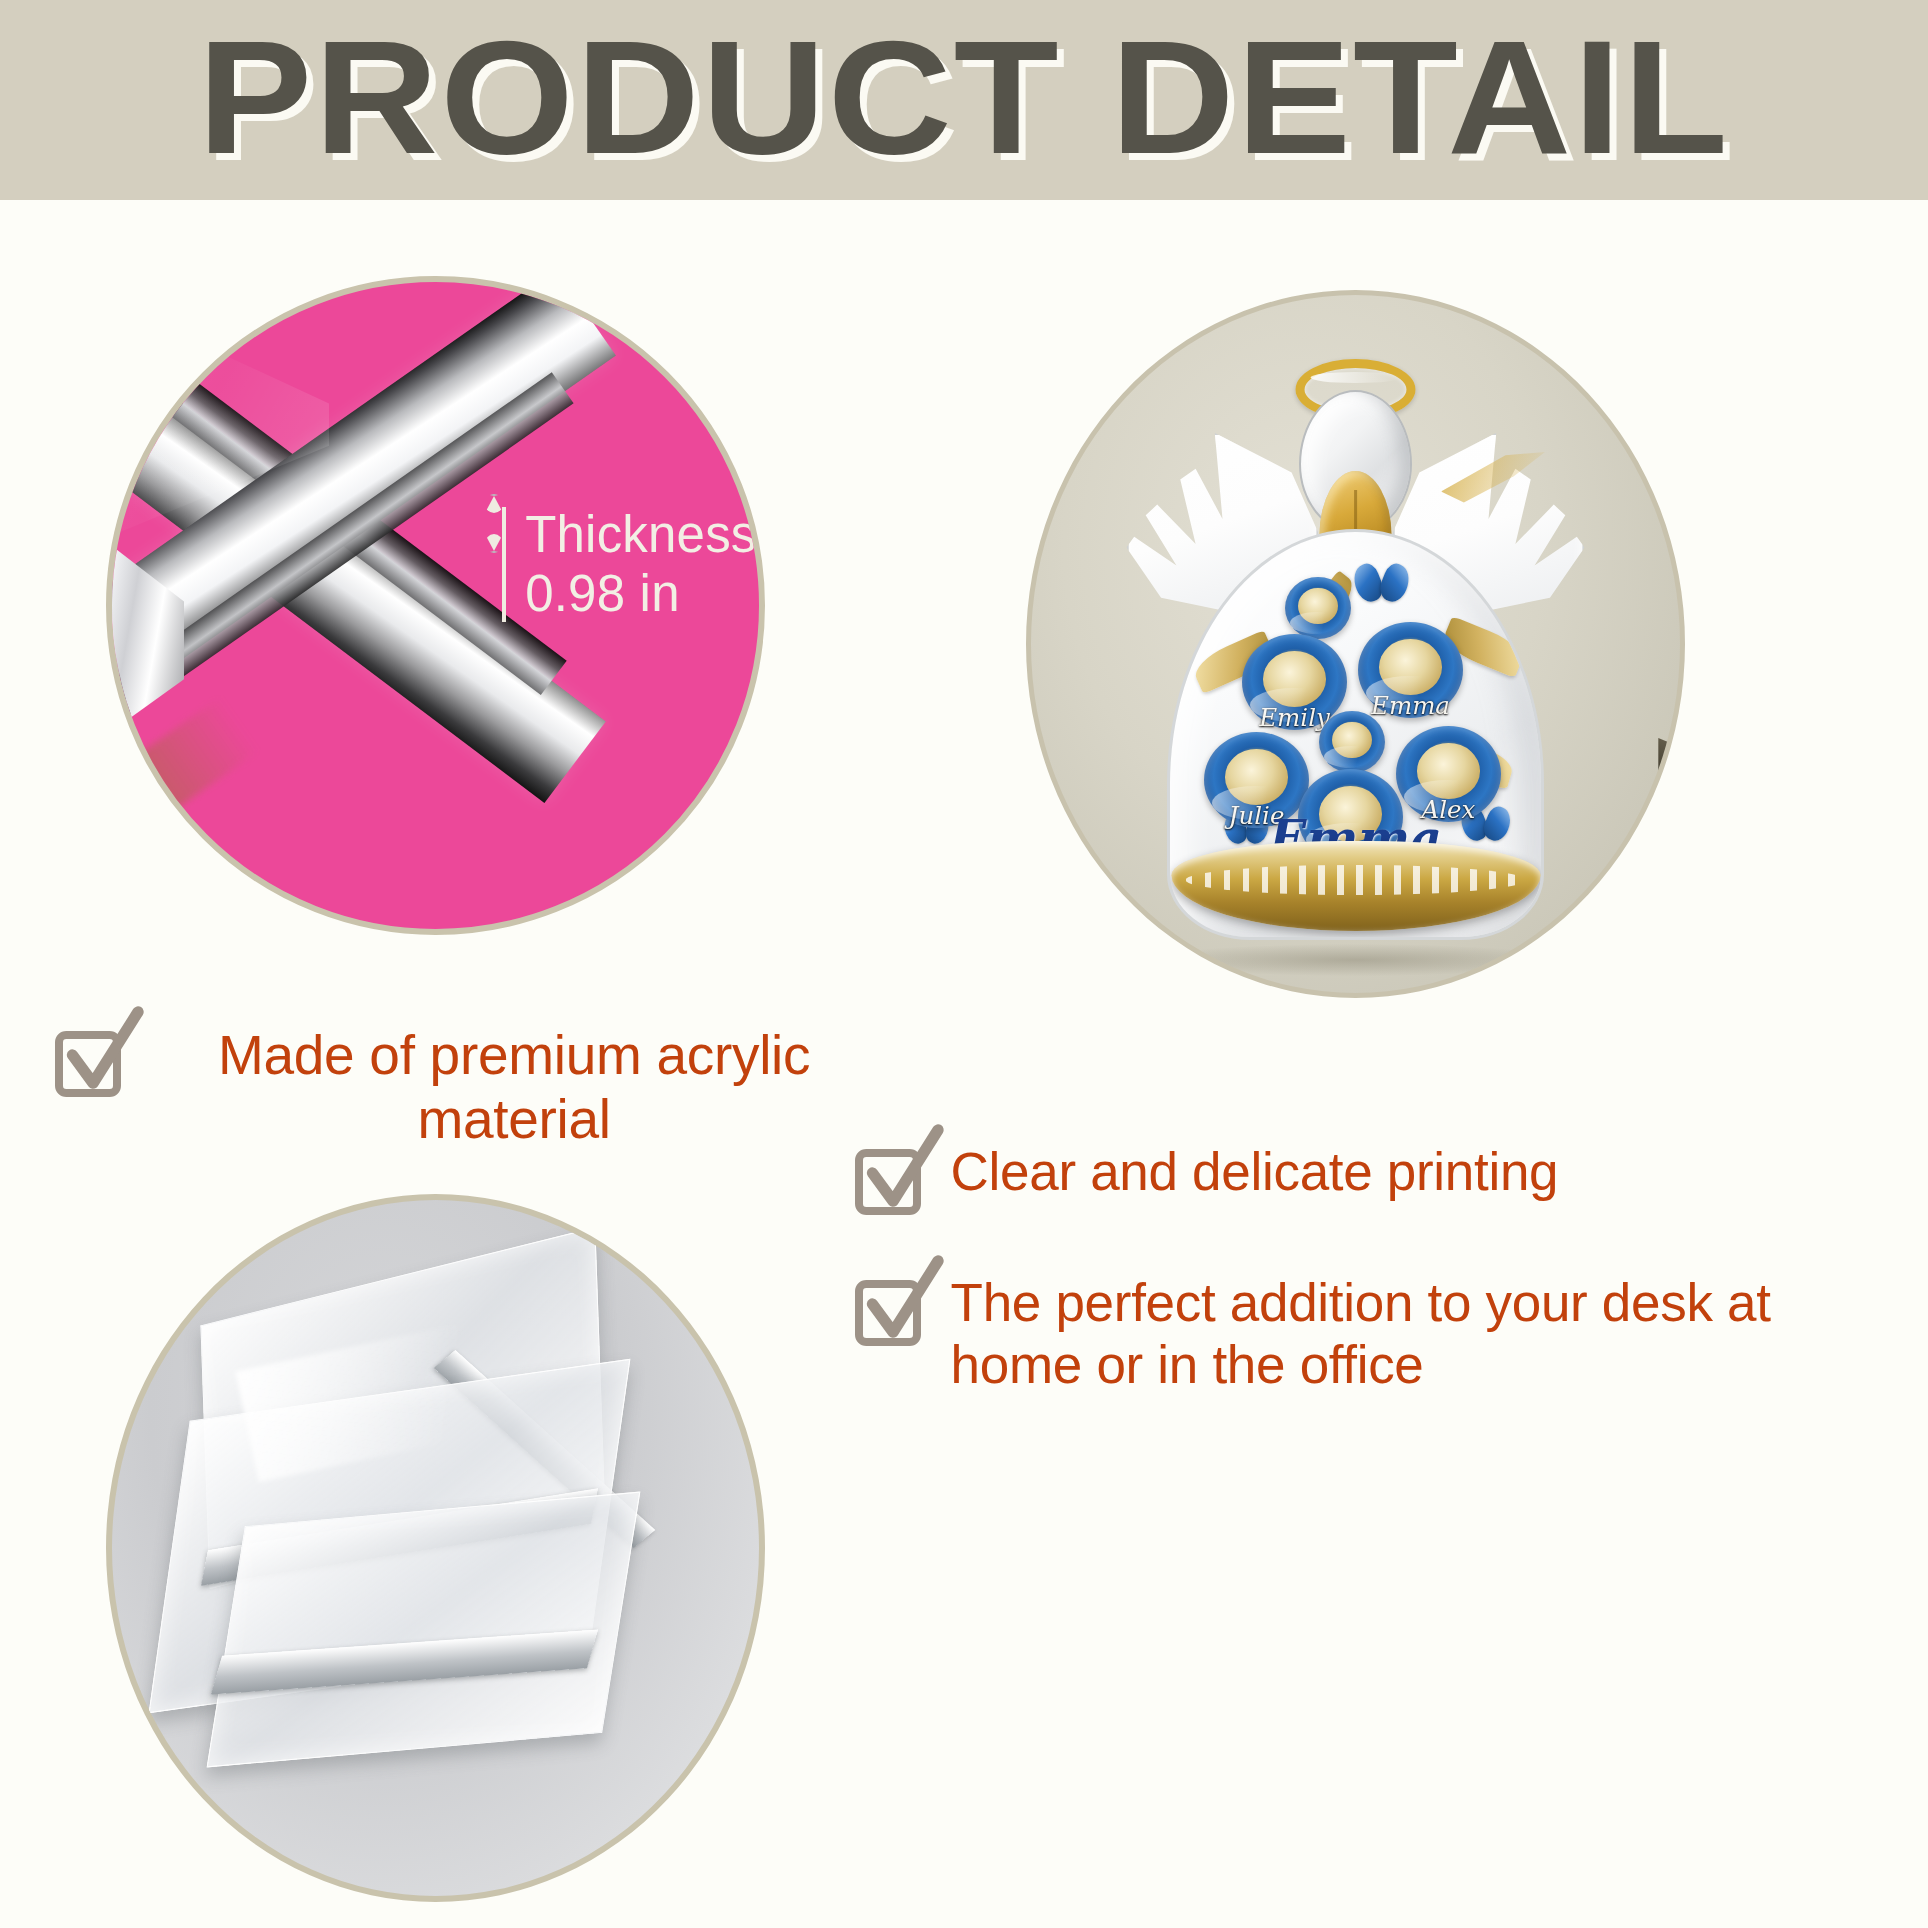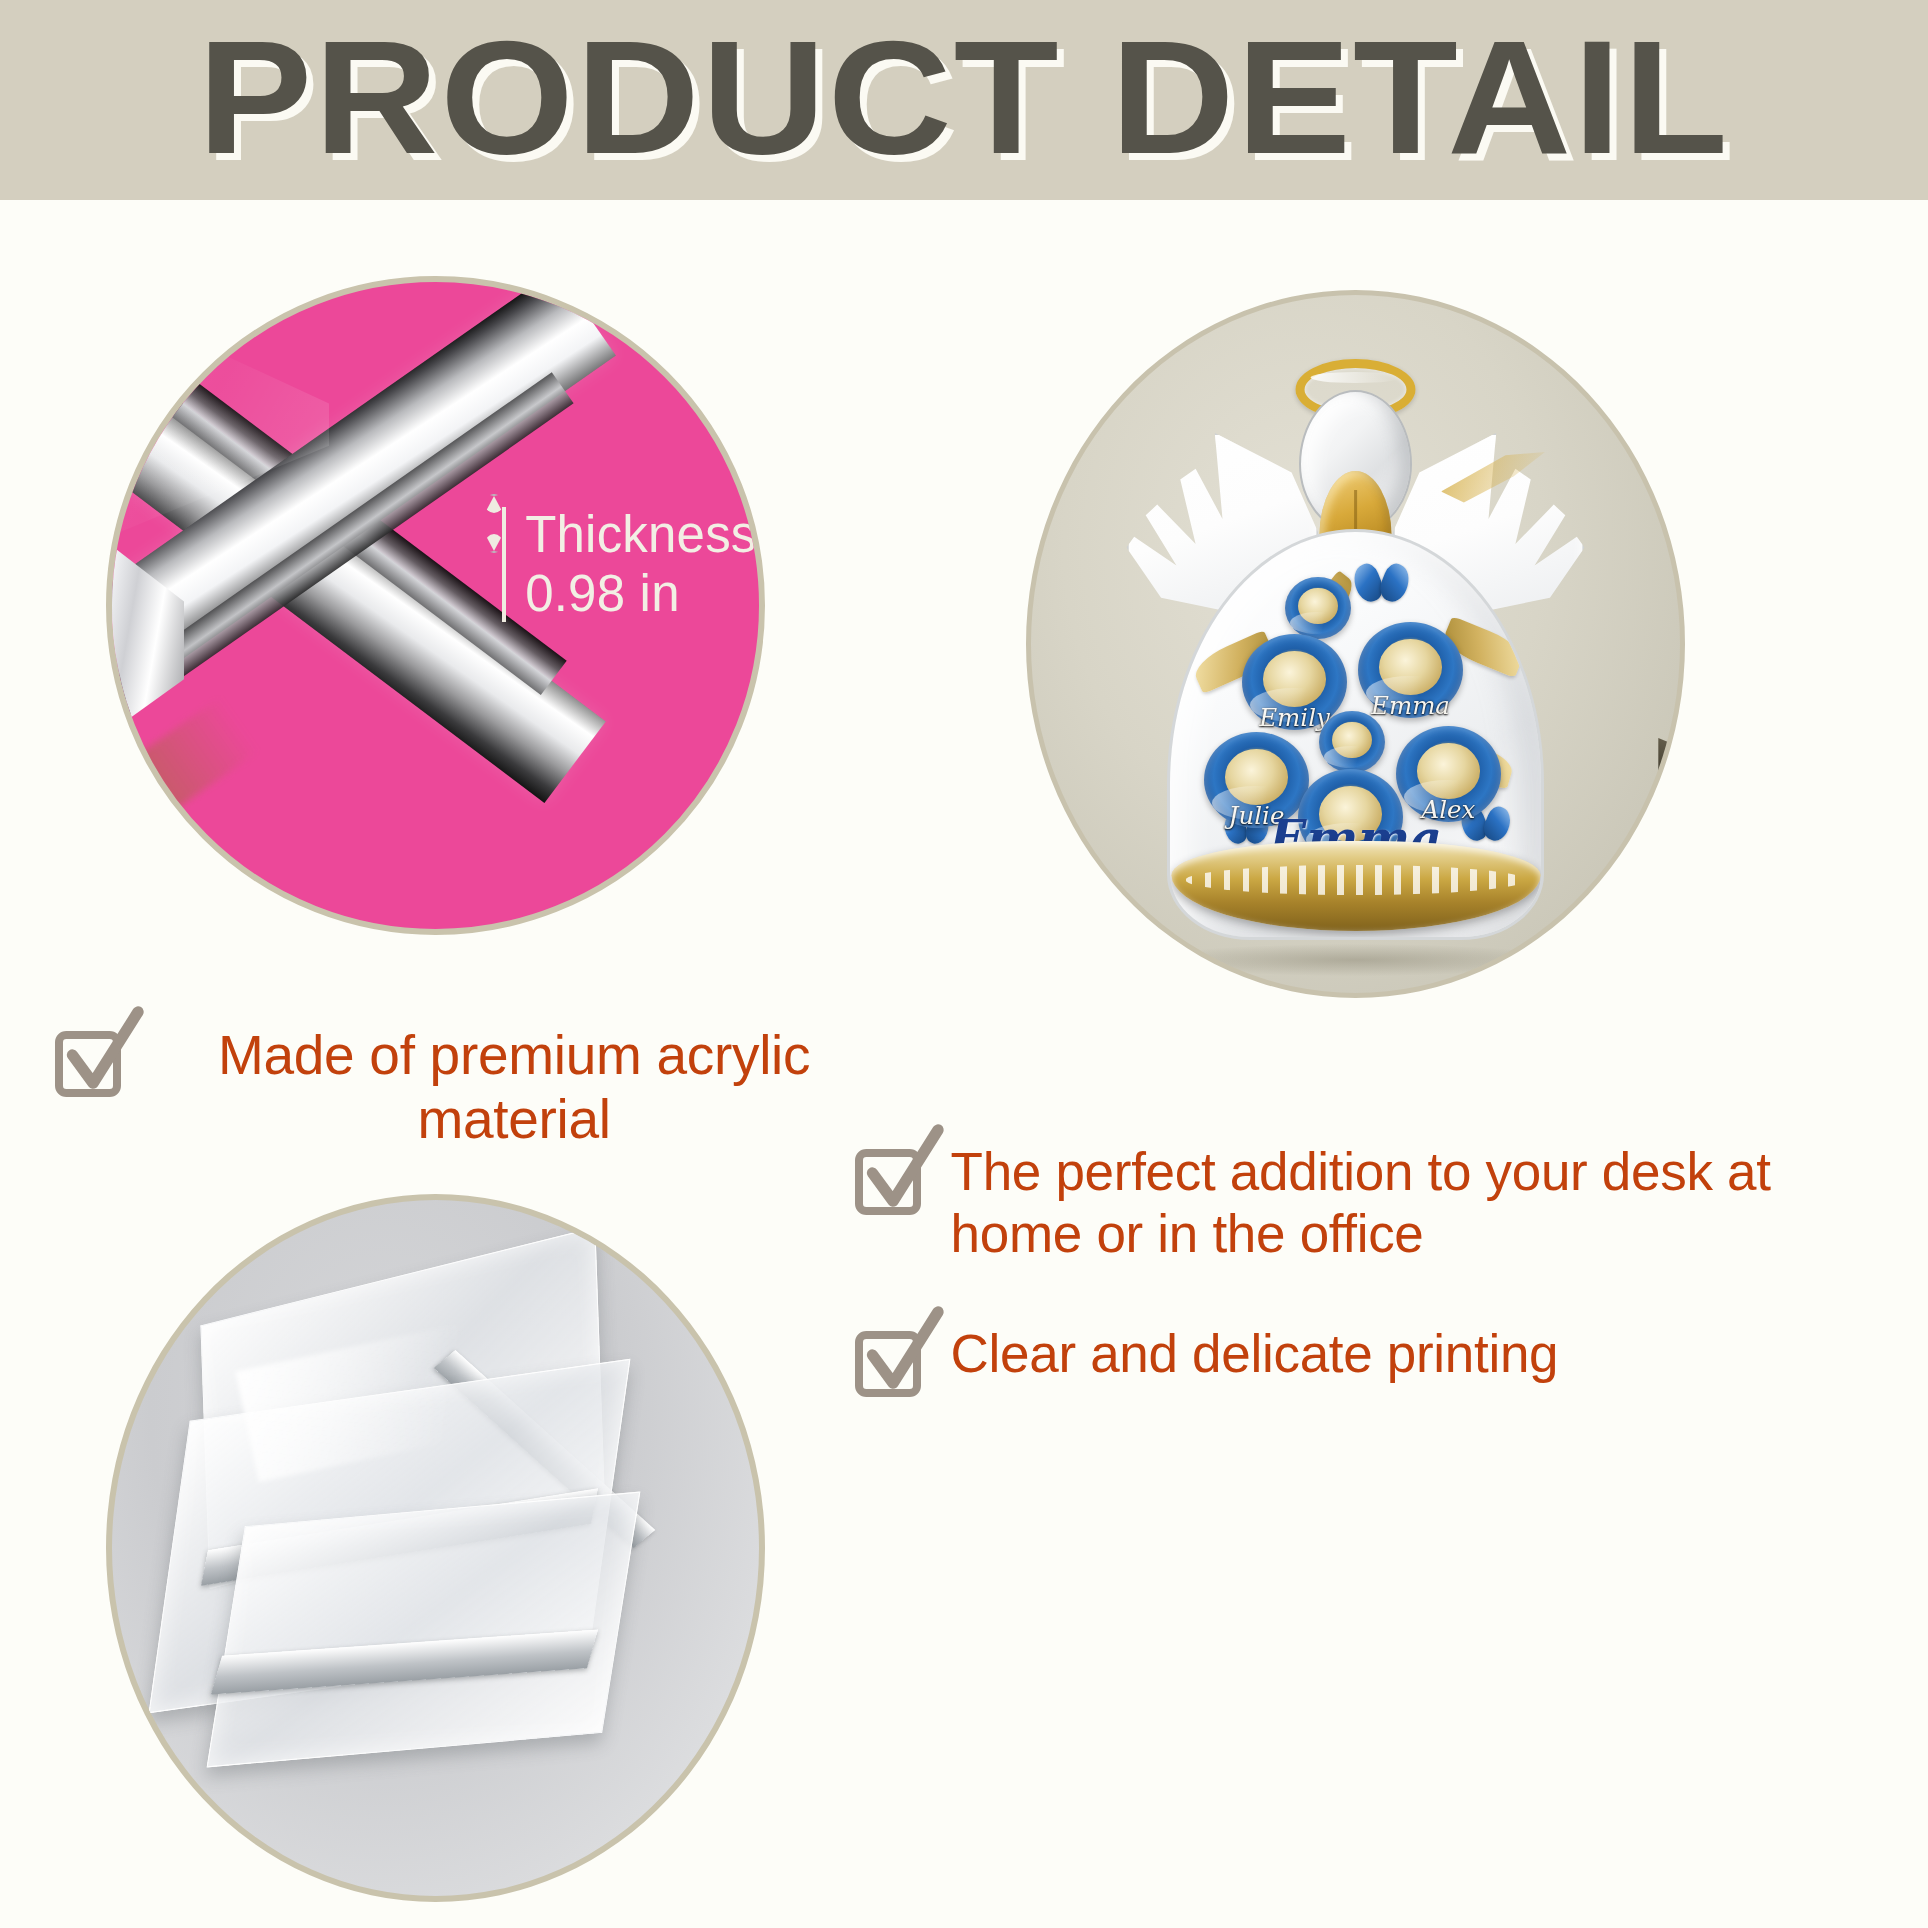--- a/index.html
+++ b/index.html
@@ -406,30 +406,30 @@
 
   <div id="bullet-list-right">
 
     <div class="bullet">
       <div class="check-box">
         <div class="box"></div>
         <svg class="tick" viewBox="0 0 86 96">
           <path d="M12 48 L34 78 L82 2" fill="none" stroke="#9d9287" stroke-width="12" stroke-linecap="round" stroke-linejoin="round"></path>
         </svg>
       </div>
-      <div class="bullet-text">The perfect addition to your desk at home or in the office</div>
+      <div class="bullet-text">Clear and delicate printing</div>
     </div>
 
     <div class="bullet">
       <div class="check-box">
         <div class="box"></div>
         <svg class="tick" viewBox="0 0 86 96">
           <path d="M12 48 L34 78 L82 2" fill="none" stroke="#9d9287" stroke-width="12" stroke-linecap="round" stroke-linejoin="round"></path>
         </svg>
       </div>
-      <div class="bullet-text">Clear and delicate printing</div>
+      <div class="bullet-text">The perfect addition to your desk at home or in the office</div>
     </div>
 
 
 
   </div>
 </div>
 
 
 </body></html>

